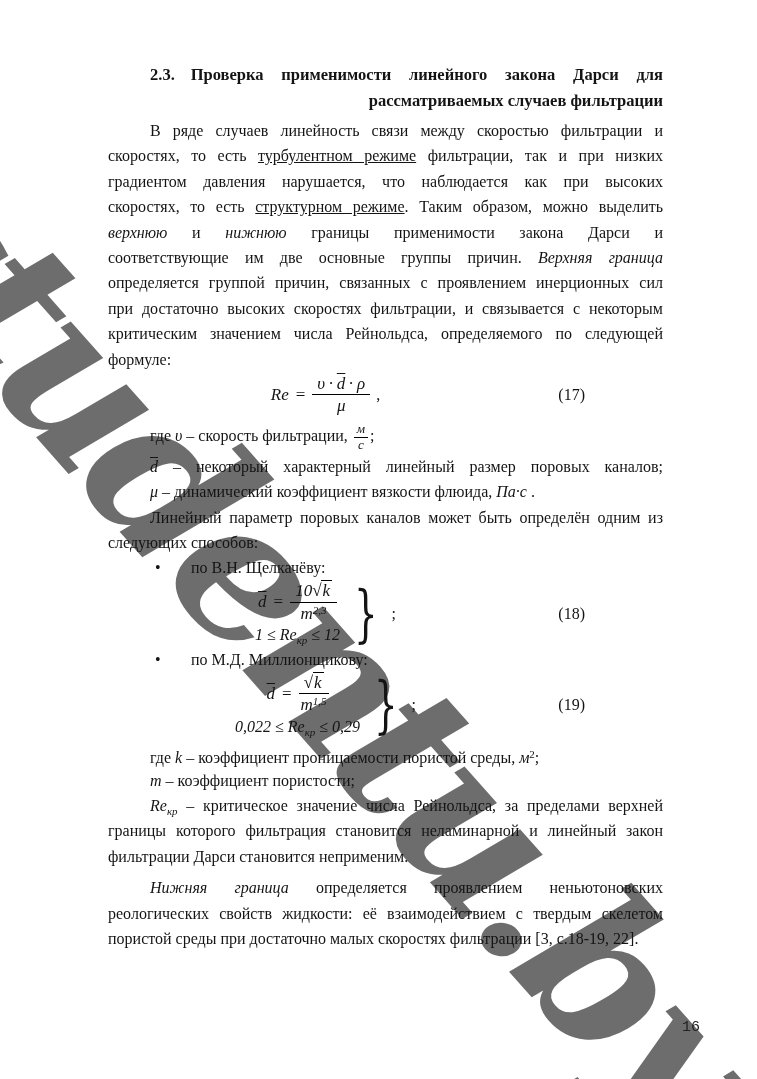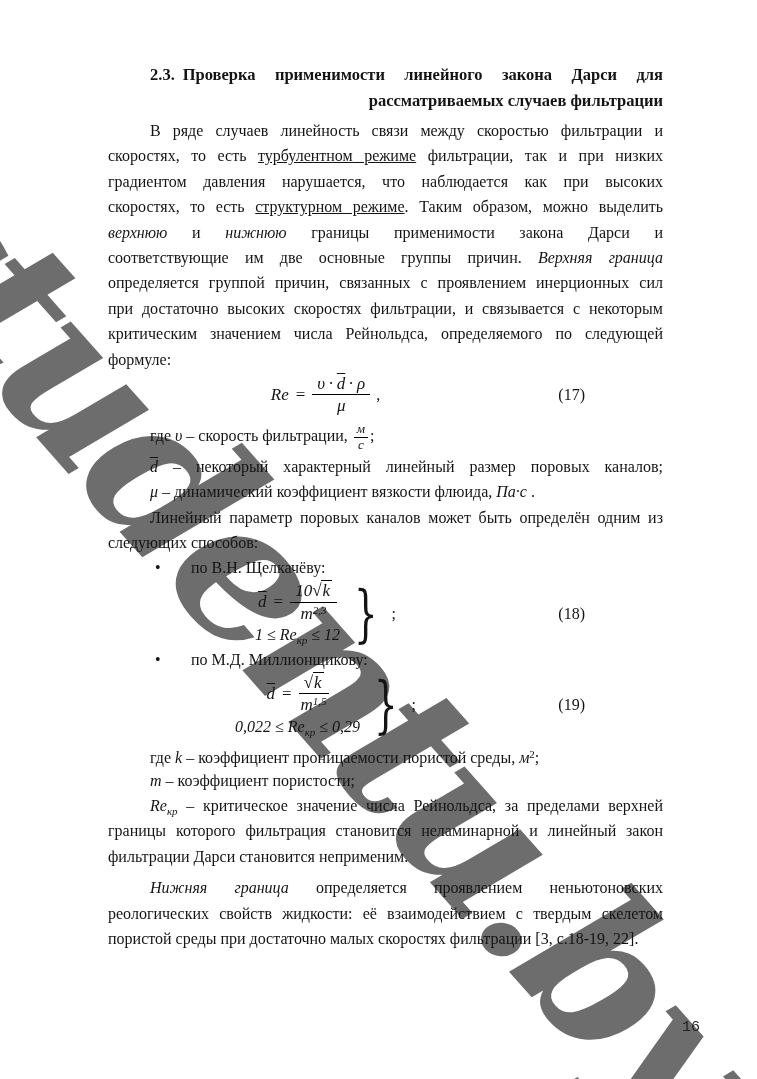--- a/index.html
+++ b/index.html
@@ -34,21 +34,21 @@
     z-index:1;
     font-size:16px;
   }
   .heading{
     margin-top:62px;
     font-weight:bold;
     font-size:16.5px;
   }
   .hl1{margin-left:42px;line-height:26px;height:26px;text-align:justify;text-align-last:justify;overflow:hidden;}
   .hl2{margin-left:85px;line-height:26px;height:26px;text-align:right;}
-  .hnum{padding-right:8px;}
+  .hnum{padding-right:16px;}
   .ln{height:25.4px;line-height:25.4px;text-align:justify;text-align-last:justify;overflow:hidden;}
   .ln.left{text-align:left;text-align-last:left;}
   .ind{padding-left:42px;}
   .i{font-style:italic;}
   .u{text-decoration:underline;}
   .para1{margin-top:4px;}
   
   .eqrow{position:relative;display:flex;justify-content:center;align-items:center;}
   .eq17row{height:46px;}
   .eqgrprow{height:62px;margin-top:2px;}

